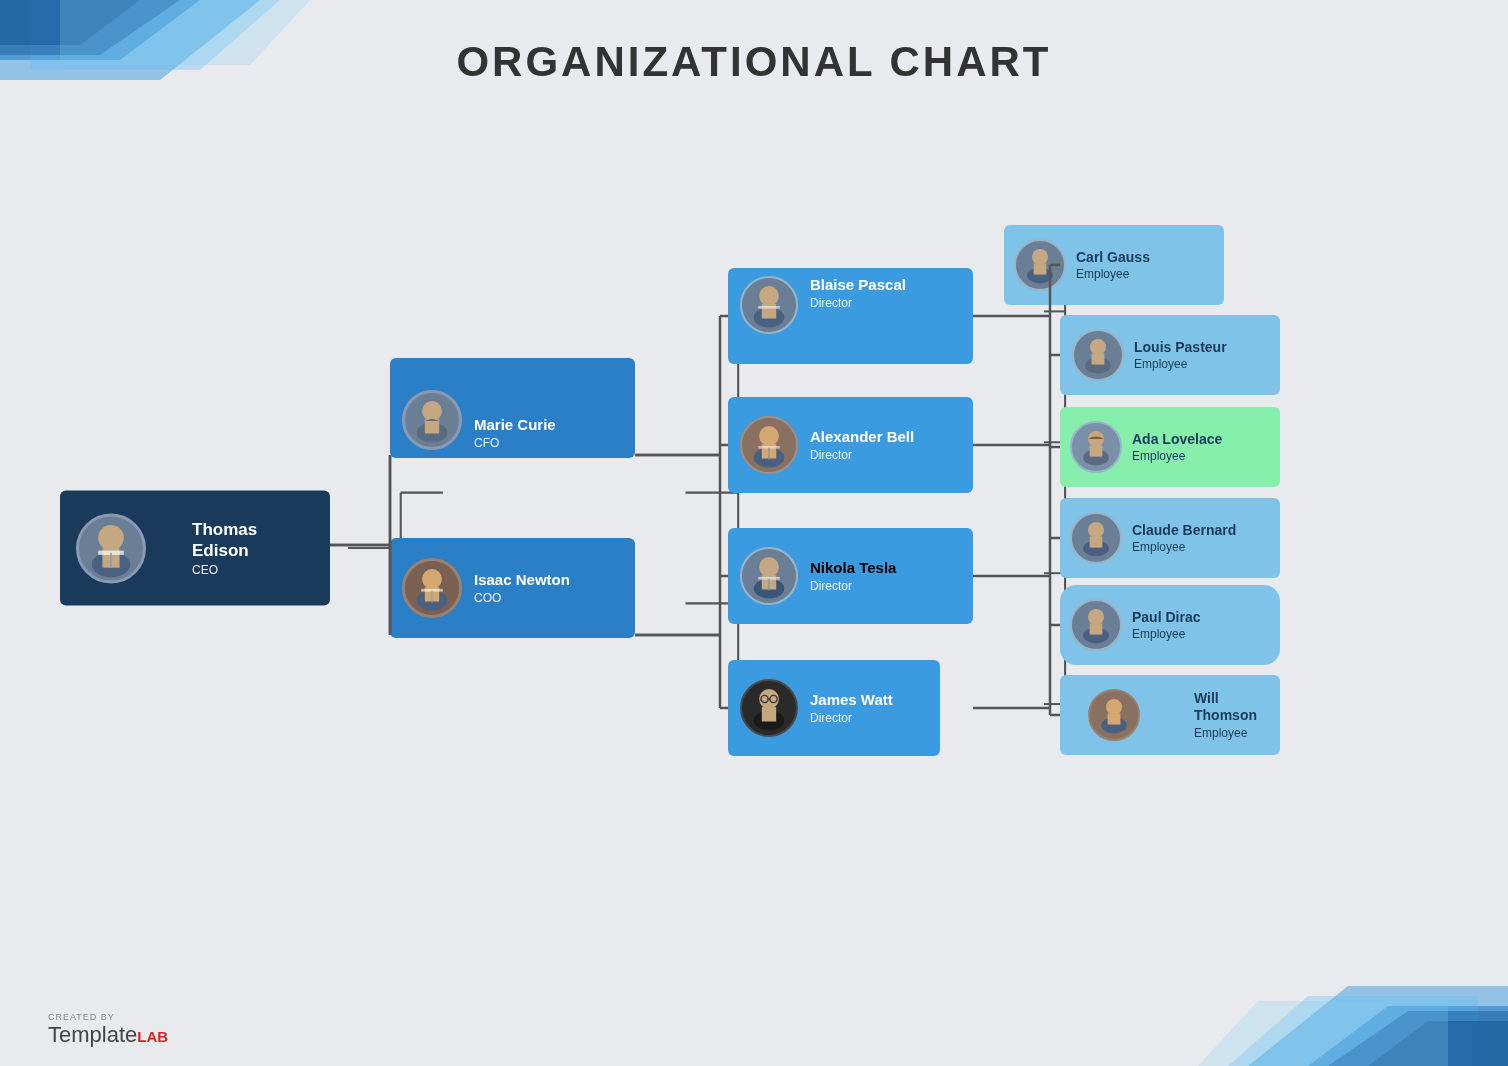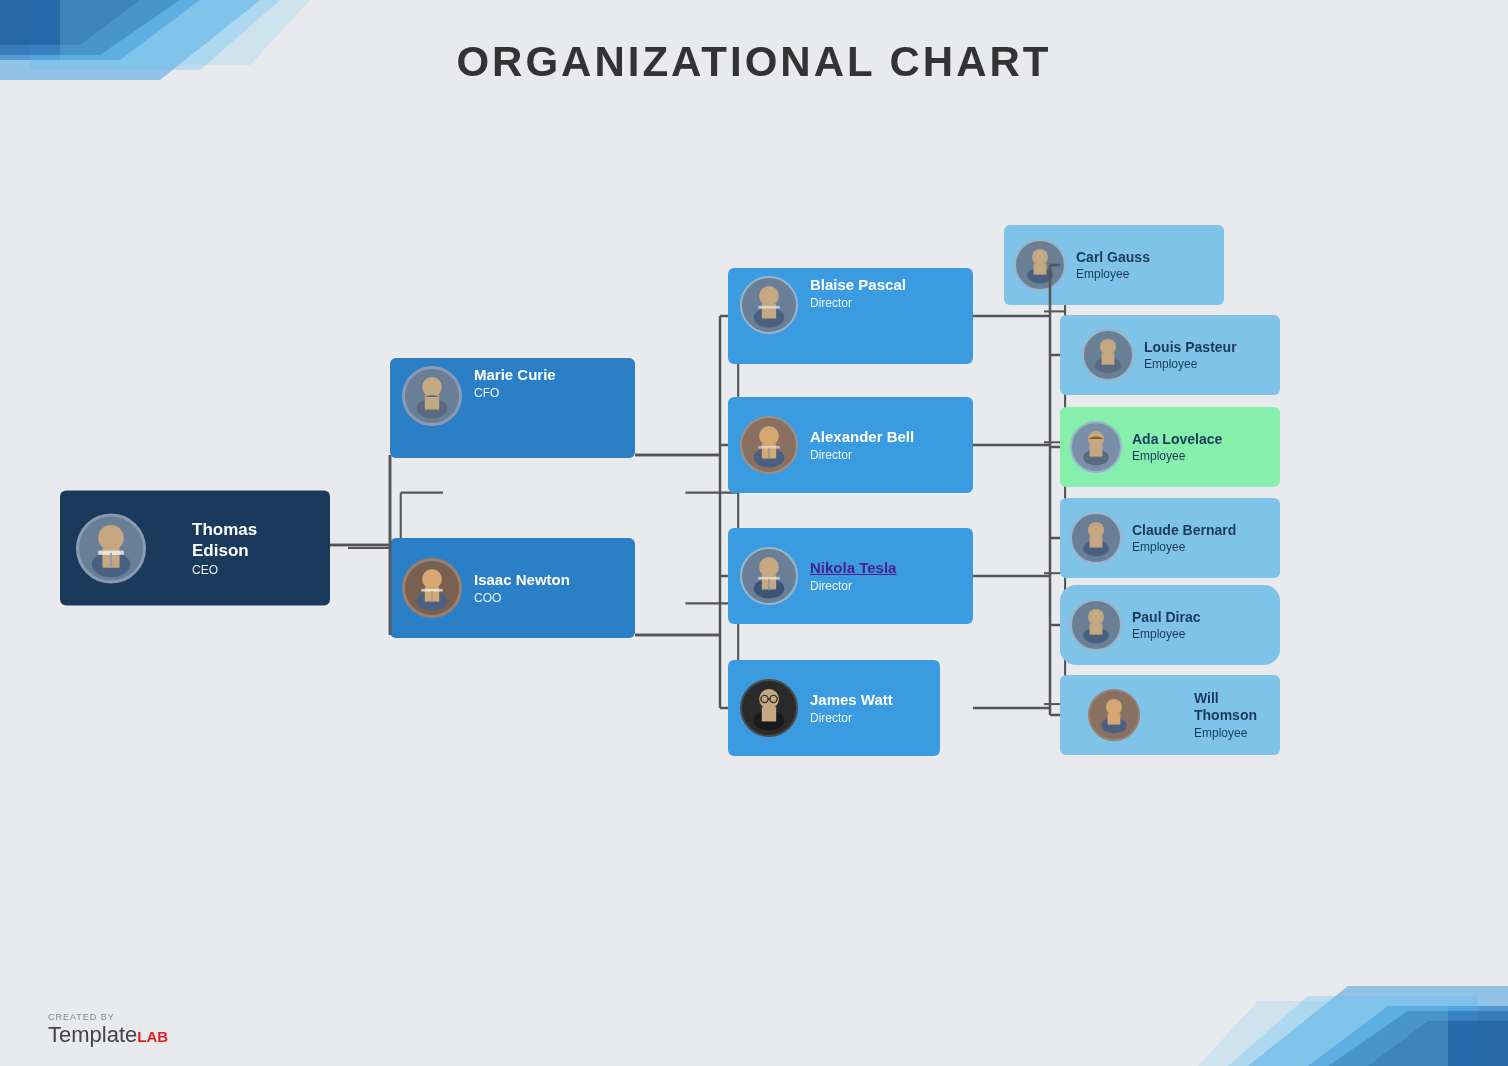--- a/index.html
+++ b/index.html
@@ -160,21 +160,21 @@
         <rect x="18" y="32" width="24" height="4" fill="#ffffff" opacity="0.7"></rect>
         <line x1="30" y1="34" x2="30" y2="48" stroke="#8a9ab5" stroke-width="1.5"></line>
       </svg>
     </div>
     <div>
       <div class="node-name">Thomas Edison</div>
       <div class="node-role">CEO</div>
     </div>
   </div>
 
-  <div style="position:absolute; left:390px; top:calc(50% - 140px); transform:translateY(-50%); background:#2a7fc7; color:white; border-radius:6px; display:flex; align-items:flex-start; width:245px; height:100px; padding:8px 12px;">
+  <div style="position:absolute; left:390px; top:calc(50% - 140px); transform:translateY(-50%); background:#2a7fc7; color:white; border-radius:6px; display:flex; align-items:flex-end; width:245px; height:100px; padding:8px 12px;">
     <div style="width:60px;height:60px;border-radius:50%;background:#6a7e96;display:flex;align-items:center;justify-content:center;flex-shrink:0;margin-right:12px;border:3px solid #8a9ab5;overflow:hidden;">
       <svg viewBox="0 0 60 60" width="60" height="60">
         <circle cx="30" cy="20" r="11" fill="#c5a882"></circle>
         <ellipse cx="30" cy="44" rx="17" ry="11" fill="#5a6a80"></ellipse>
         <rect x="22" y="29" width="16" height="16" fill="#c5a882"></rect>
         <path d="M22,31 Q30,27 38,31" fill="#5a6a80"></path>
       </svg>
     </div>
     <div>
       <div class="node-name-sm" style="color:white;">Marie Curie</div>
@@ -233,21 +233,21 @@
     <div style="width:58px;height:58px;border-radius:50%;background:#6a7e96;display:flex;align-items:center;justify-content:center;flex-shrink:0;margin-right:12px;border:2px solid #9ab5c8;overflow:hidden;">
       <svg viewBox="0 0 60 60" width="58" height="58">
         <circle cx="30" cy="20" r="11" fill="#c5a882"></circle>
         <ellipse cx="30" cy="44" rx="17" ry="11" fill="#3a5575"></ellipse>
         <rect x="22" y="29" width="16" height="16" fill="#c5a882"></rect>
         <rect x="18" y="31" width="24" height="3" fill="#e8e8e8" opacity="0.7"></rect>
         <line x1="30" y1="33" x2="30" y2="46" stroke="#7a8fa5" stroke-width="1.2"></line>
       </svg>
     </div>
     <div>
-      <div class="node-name-sm" style="color:#4c1d95;text-decoration:underline;">Nikola Tesla</div>
+      <div class="node-name-sm" style="color:#000000;">Nikola Tesla</div>
       <div class="node-role">Director</div>
     </div>
   </div>
 
   <div style="position:absolute; left:728px; top:550px; background:#3b9be0; color:white; border-radius:6px; display:flex; align-items:center; width:212px; height:96px; padding:8px 12px;">
     <div style="width:58px;height:58px;border-radius:50%;background:#2a2a2a;display:flex;align-items:center;justify-content:center;flex-shrink:0;margin-right:12px;border:2px solid #4a4a4a;overflow:hidden;">
       <svg viewBox="0 0 60 60" width="58" height="58">
         <circle cx="30" cy="20" r="11" fill="#c5a882"></circle>
         <ellipse cx="30" cy="44" rx="17" ry="11" fill="#1a1a1a"></ellipse>
         <rect x="22" y="29" width="16" height="16" fill="#c5a882"></rect>
@@ -270,21 +270,21 @@
         <ellipse cx="30" cy="43" rx="16" ry="10" fill="#4a6080"></ellipse>
         <rect x="22" y="28" width="16" height="14" fill="#c5a882"></rect>
       </svg>
     </div>
     <div>
       <div class="node-name-xs" style="color:#1a3a5c;">Carl Gauss</div>
       <div class="node-role-dark">Employee</div>
     </div>
   </div>
 
-  <div style="position:absolute; left:1060px; top:205px; background:#7fc4e8; color:#1a3a5c; border-radius:6px; display:flex; align-items:center; width:220px; height:80px; padding:6px 22px;">
+  <div style="position:absolute; left:1060px; top:205px; background:#7fc4e8; color:#1a3a5c; border-radius:6px; display:flex; align-items:center; width:220px; height:80px; padding:6px 12px;">
     <div style="width:52px;height:52px;border-radius:50%;background:#6a7e96;display:flex;align-items:center;justify-content:center;flex-shrink:0;margin-right:10px;border:2px solid #9ab5c8;overflow:hidden;">
       <svg viewBox="0 0 60 60" width="52" height="52">
         <circle cx="30" cy="20" r="10" fill="#c5a882"></circle>
         <ellipse cx="30" cy="43" rx="16" ry="10" fill="#5a6a80"></ellipse>
         <rect x="22" y="28" width="16" height="14" fill="#c5a882"></rect>
       </svg>
     </div>
     <div>
       <div class="node-name-xs" style="color:#1a3a5c;">Louis Pasteur</div>
       <div class="node-role-dark">Employee</div>

